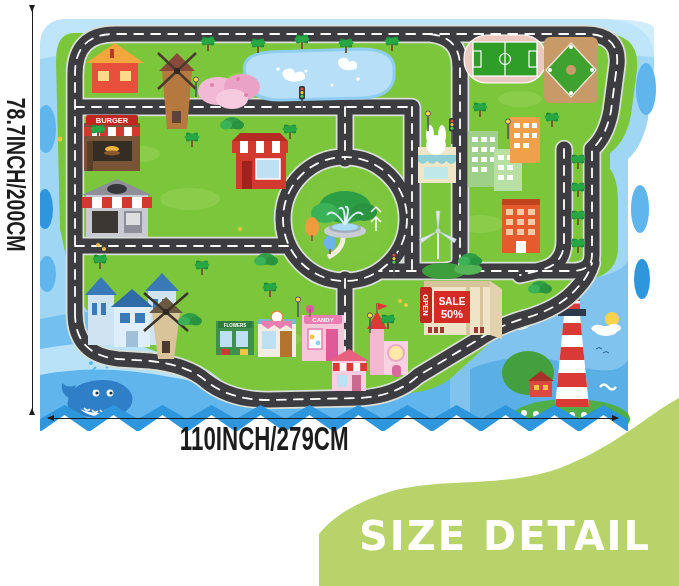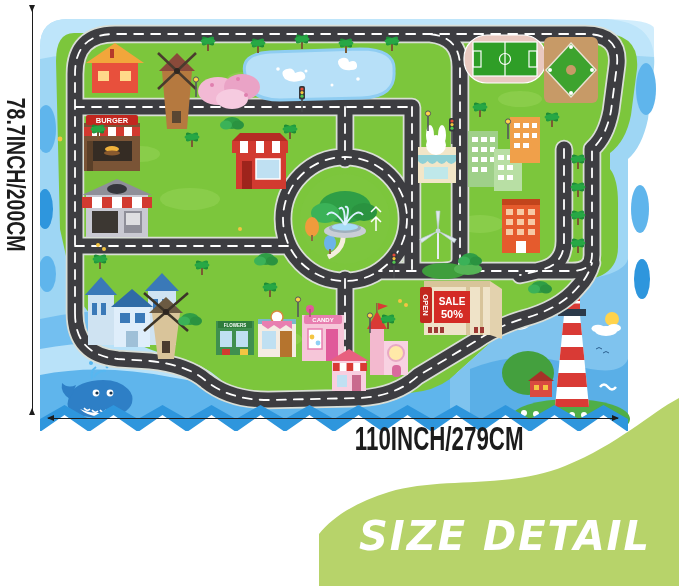--- a/index.html
+++ b/index.html
@@ -11,25 +11,25 @@
   .dim-line-v .tip-top{top:-1px;border-bottom:7px solid #1c1c1c;transform:rotate(180deg);}
   .dim-line-v .tip-bottom{bottom:-1px;border-top:7px solid #1c1c1c;transform:rotate(180deg);}
   .dim-label-v{position:absolute;left:1px;top:76px;writing-mode:vertical-rl;
       font-size:25px;font-weight:700;color:#1c1c1c;letter-spacing:0px;
       transform:scale(1.02,0.78);transform-origin:center;white-space:nowrap;}
   .dim-line-h{position:absolute;left:48px;top:418px;width:570px;height:1px;background:#1c1c1c;}
   .dim-line-h .tip-left,.dim-line-h .tip-right{position:absolute;top:-3px;width:0;height:0;
       border-top:3.5px solid transparent;border-bottom:3.5px solid transparent;}
   .dim-line-h .tip-left{left:-1px;border-right:7px solid #1c1c1c;}
   .dim-line-h .tip-right{right:-1px;border-left:7px solid #1c1c1c;}
-  .dim-label-h{position:absolute;left:156px;top:421px;width:400px;text-align:right;}
+  .dim-label-h{position:absolute;left:147px;top:421px;width:400px;text-align:left;}
   .dim-label-h span{display:inline-block;font-size:31px;font-weight:700;color:#1c1c1c;
       transform:scale(0.72,1.1);transform-origin:center;white-space:nowrap;}
   .mat-wrap{position:absolute;left:40px;top:19px;width:620px;height:412px;}
-  .badge-wrap{position:absolute;left:319px;top:386px;width:360px;height:200px;font-style:italic;}
+  .badge-wrap{position:absolute;left:319px;top:386px;width:360px;height:200px;}
   .badge-text{font-family:"DejaVu Sans",sans-serif;font-weight:800;letter-spacing:2px;}
 </style>
 </head>
 <body>
 
 <div class="stage">
 
   <div class="mat-wrap">
   <svg width="620" height="412" viewBox="0 0 620 412">
     <defs>

